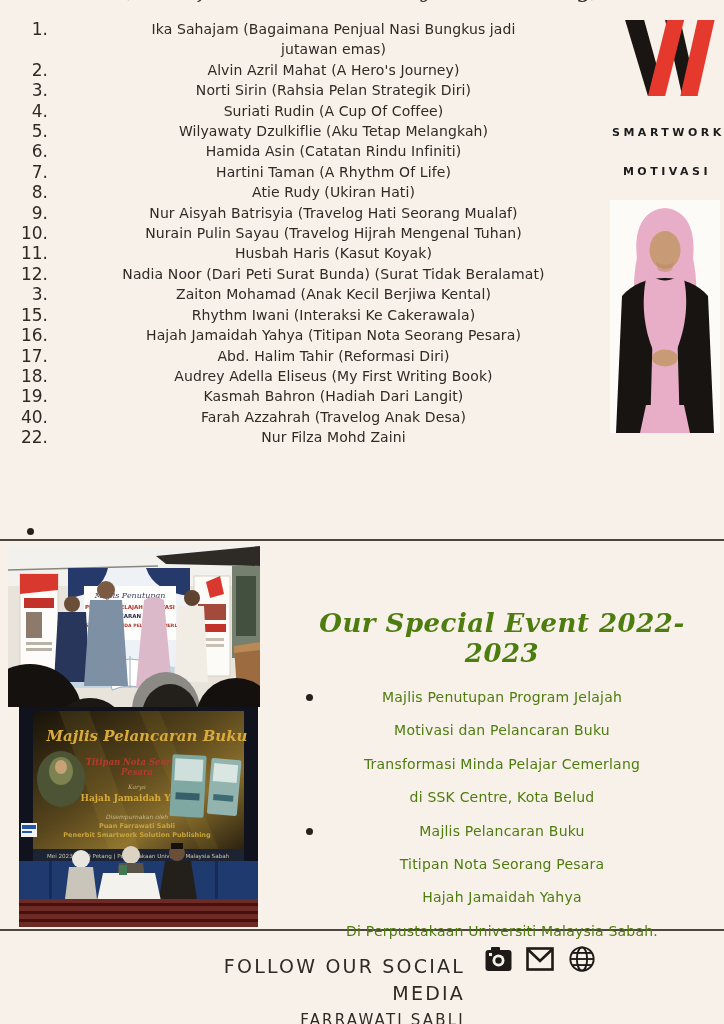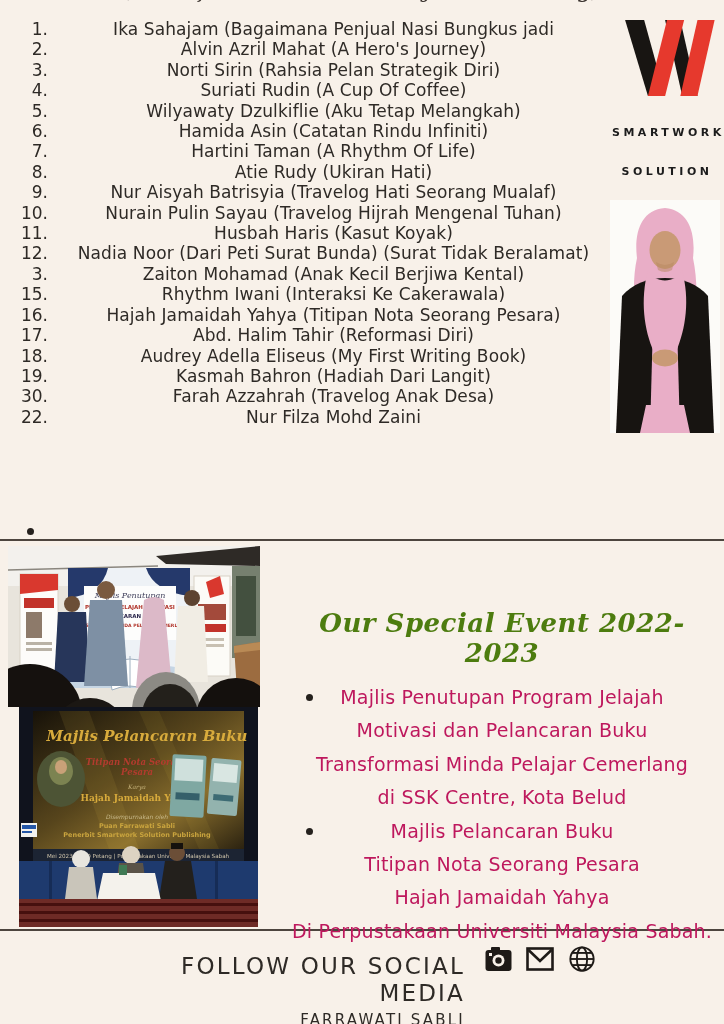--- a/index.html
+++ b/index.html
@@ -10,21 +10,21 @@
   
   #top-clip{left:0;top:0;width:724px;height:15px;overflow:hidden;}
   #top-clip .inner{margin-top:-24px;text-align:center;font-family:"DejaVu Serif","Liberation Serif",serif;
        font-style:italic;font-size:23px;color:#3a332e;white-space:nowrap;}
 
   
   #authors-list{left:0;top:19px;width:612px;}
   #authors-list .row{display:flex;align-items:flex-start;}
   #authors-list .num{width:48px;flex:0 0 48px;text-align:right;padding-right:7px;
        font-size:17px;line-height:20.4px;}
-  #authors-list .txt{flex:1;text-align:center;font-size:17px;line-height:20.4px;letter-spacing:.1px;}
+  #authors-list .txt{flex:1;text-align:center;font-size:14px;line-height:20.4px;letter-spacing:.1px;}
 
   
   #logo{left:612px;top:18px;width:110px;text-align:center;}
   #logo .brand{font-size:11px;font-weight:bold;letter-spacing:3.5px;color:#1c1c1c;line-height:16px;margin-top:23px;}
 
   
   #portrait{left:610px;top:200px;width:110px;height:233px;background:#fcfbf8;overflow:hidden;}
 
   
   .dot{width:7px;height:7px;border-radius:50%;background:#25211d;}
@@ -36,41 +36,42 @@
   
   #photo1{left:8px;top:546px;width:252px;height:161px;overflow:hidden;}
   #photo2{left:19px;top:707px;width:239px;height:220px;overflow:hidden;}
 
   
   #events{left:288px;top:608px;width:428px;text-align:center;}
   #event-title{font-family:"DejaVu Serif","Liberation Serif",serif;font-style:italic;font-weight:600;
        font-size:26px;color:#4d7c0f;letter-spacing:.5px;margin-bottom:13px;}
   .bullet-group{position:relative;}
   .bullet-group .dot{position:absolute;left:18px;top:13px;}
-  .bullet-group .line{font-size:19px;line-height:33.4px;color:#be185d;letter-spacing:.2px;}
+  .bullet-group .line{font-size:14px;line-height:33.4px;color:#4d7c0f;letter-spacing:.2px;}
 
   
   #footer-text{left:150px;top:953px;width:315px;text-align:right;color:#2e2a26;}
-  #footer-text .l1{font-size:23px;letter-spacing:2.2px;line-height:27px;}
+  #footer-text .l1{font-size:19px;letter-spacing:2.2px;line-height:27px;}
   #footer-text .l2{font-size:15px;letter-spacing:2.2px;line-height:27px;text-decoration:underline;}
   #social{left:484px;top:941px;width:120px;height:36px;display:flex;gap:14px;align-items:center;}
   #social .ic{width:28px;height:30px;display:flex;align-items:center;justify-content:center;cursor:pointer;}
 </style>
 </head>
 <body>
 
 <div id="top-clip" class="abs">
   <div class="inner">(Transformasi Minda Pelajar Cemerlang)</div>
 </div>
 
 <div id="authors-list" class="abs">
     <div class="row">
       <span class="num">1.</span>
       <div class="txt">
         <div>Ika Sahajam (Bagaimana Penjual Nasi Bungkus jadi</div>
+        <div>jutawan emas)</div>
       </div>
     </div>
     <div class="row">
       <span class="num">2.</span>
       <div class="txt">
         <div>Alvin Azril Mahat (A Hero's Journey)</div>
       </div>
     </div>
     <div class="row">
       <span class="num">3.</span>
@@ -162,42 +163,42 @@
         <div>Audrey Adella Eliseus (My First Writing Book)</div>
       </div>
     </div>
     <div class="row">
       <span class="num">19.</span>
       <div class="txt">
         <div>Kasmah Bahron (Hadiah Dari Langit)</div>
       </div>
     </div>
     <div class="row">
-      <span class="num">30.</span>
+      <span class="num">40.</span>
       <div class="txt">
         <div>Farah Azzahrah (Travelog Anak Desa)</div>
       </div>
     </div>
     <div class="row">
       <span class="num">22.</span>
       <div class="txt">
         <div>Nur Filza Mohd Zaini</div>
       </div>
     </div>
   </div>
 
 <div id="logo" class="abs">
   <svg width="96" height="80" viewBox="0 0 100 84">
     <polygon points="6,2 26,2 48,82 30,82" fill="#181512"></polygon>
     <polygon points="48,2 64,2 82,82 66,82" fill="#181512"></polygon>
     <polygon points="30,82 48,82 68,2 50,2" fill="#e6392d"></polygon>
     <polygon points="64,82 82,82 100,2 82,2" fill="#e6392d"></polygon>
   </svg>
   <div class="brand">SMARTWORK</div>
-  <div class="brand">SOLUTION</div>
+  <div class="brand">MOTIVASI</div>
 </div>
 
 <div id="portrait" class="abs">
   <svg width="110" height="233" viewBox="0 0 110 233">
     <rect x="0" y="0" width="110" height="233" fill="#fcfbf8"></rect>
 
     <path d="M55 8 C30 10 24 34 27 58 C20 90 26 130 36 150 L74 150 C86 128 90 92 83 58 C86 32 78 10 55 8 Z" fill="#e9aec7"></path>
 
     <ellipse cx="55" cy="50" rx="15.5" ry="19" fill="#c99a76"></ellipse>
     <path d="M46 62 q9 6 18 0 l-2 8 q-7 4 -14 0 Z" fill="#b8875f" opacity=".5"></path>

